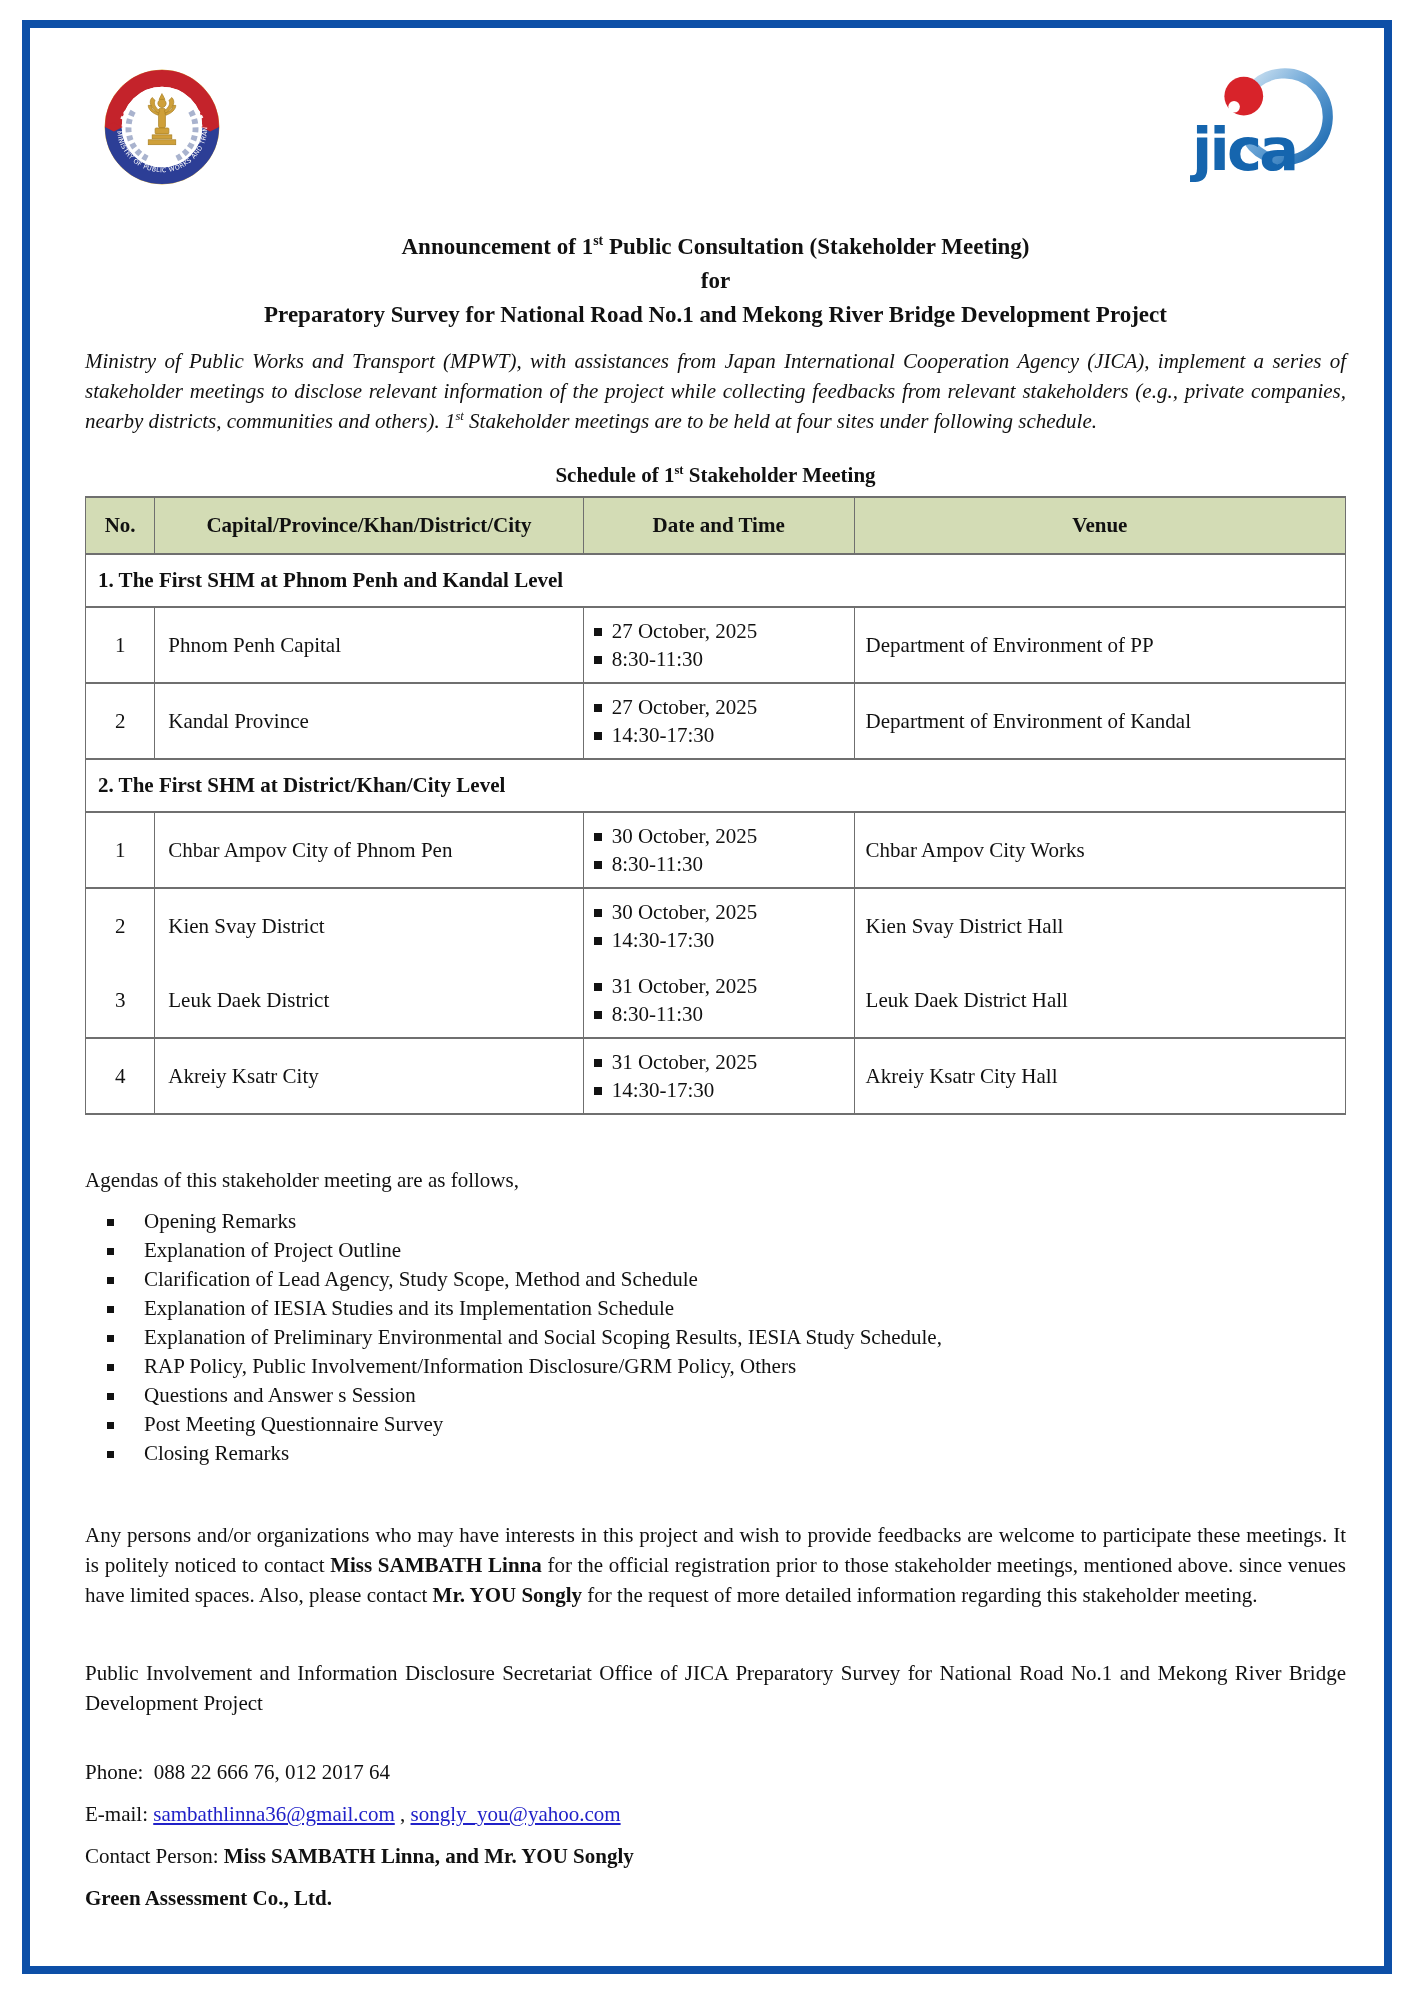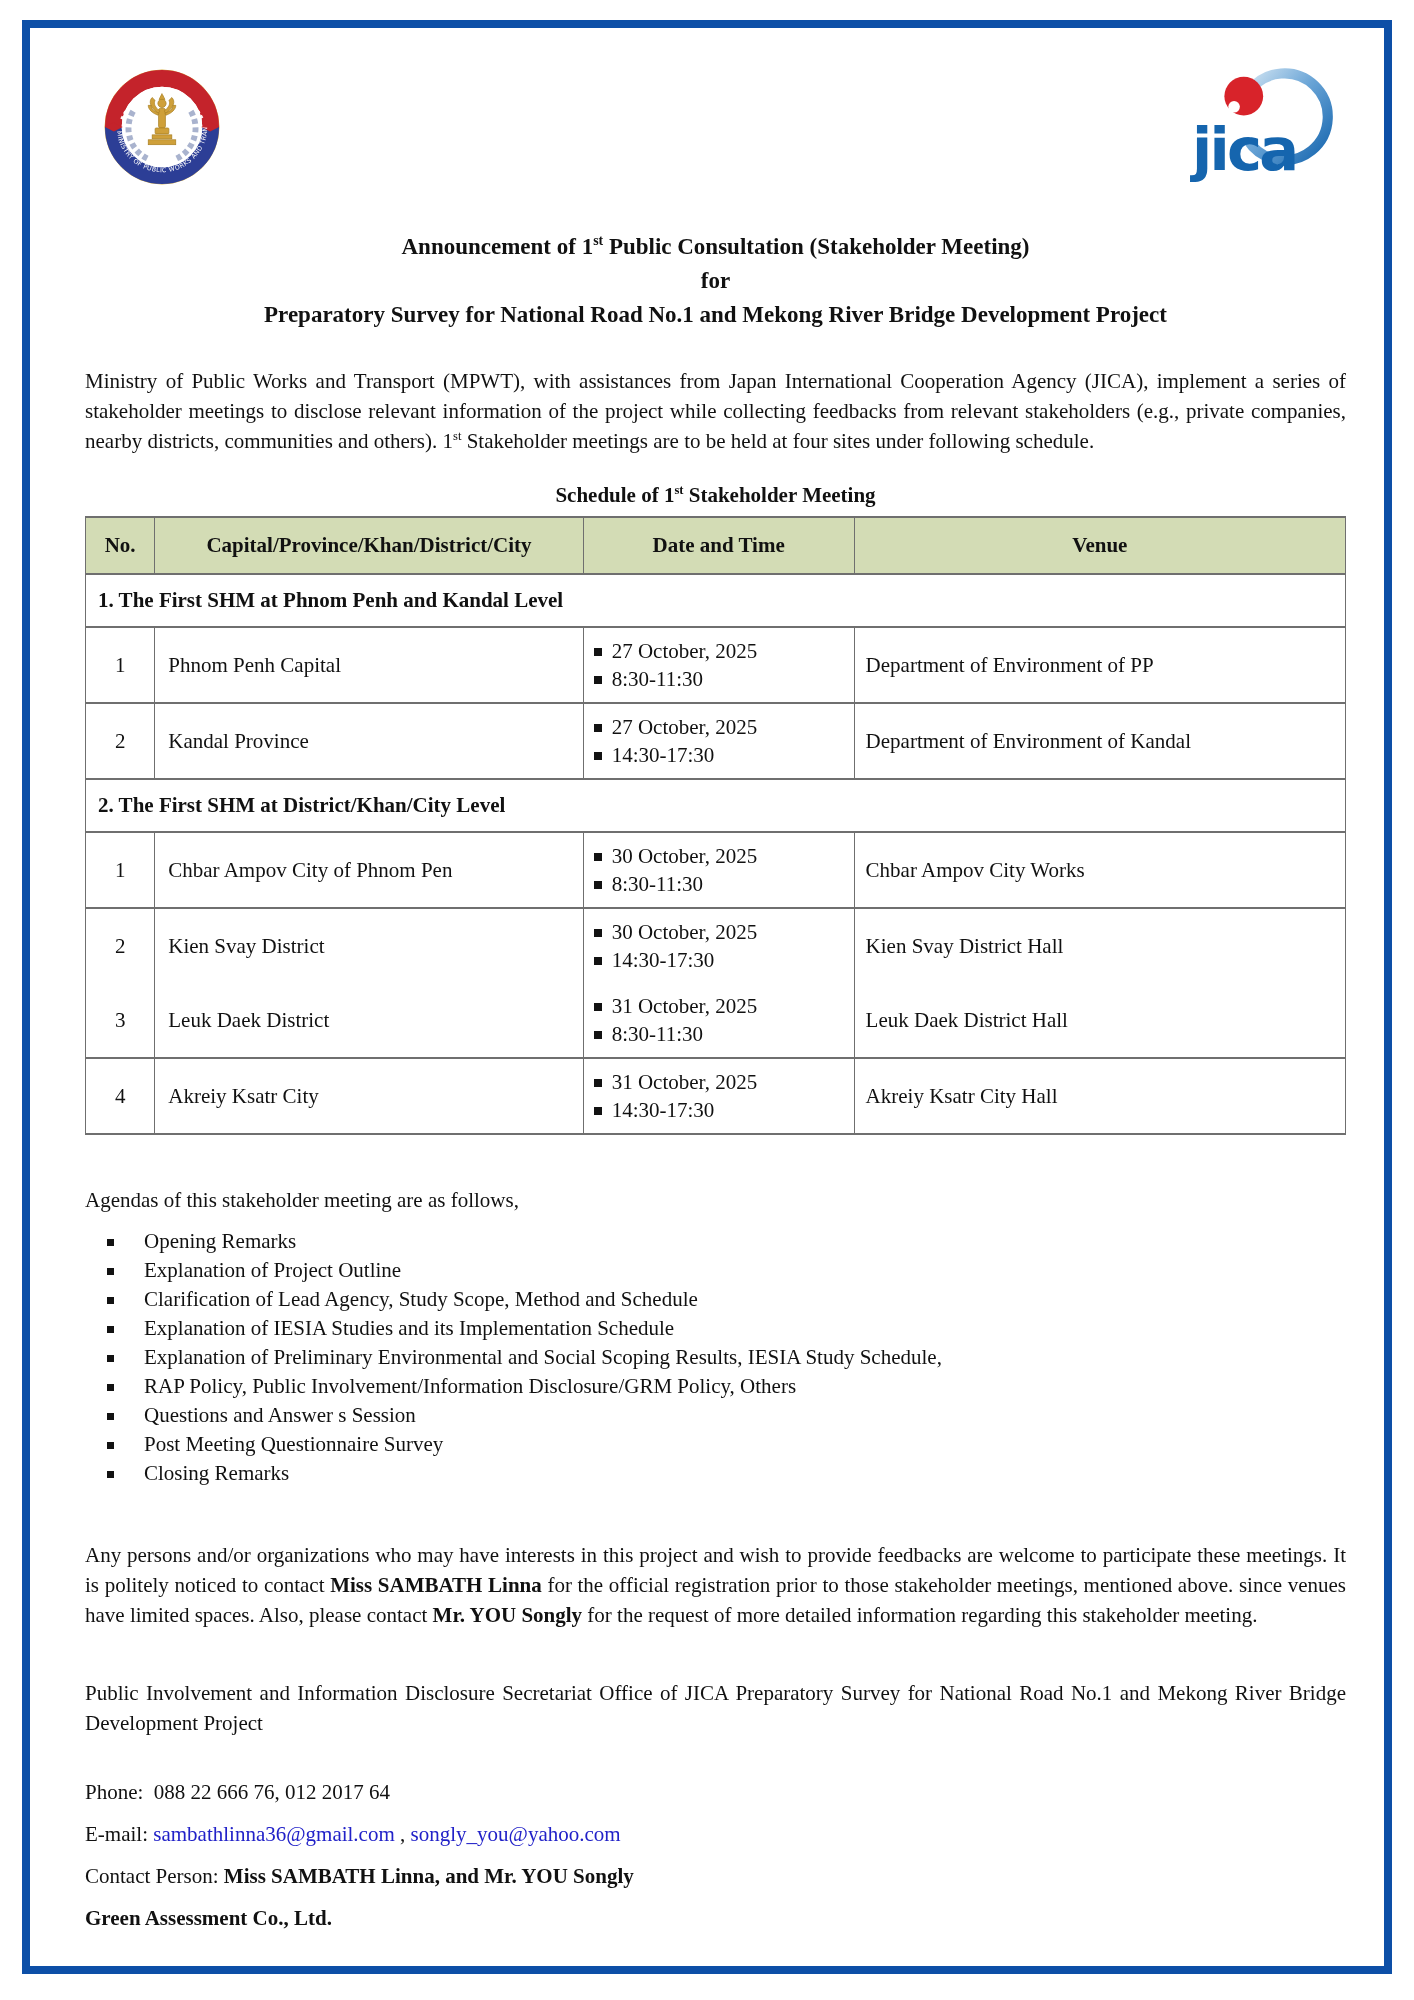--- a/index.html
+++ b/index.html
@@ -11,21 +11,21 @@
 
   
   .logo-row{display:flex;justify-content:space-between;align-items:flex-start;height:122px;}
   .mpwt-logo{width:118px;height:118px;margin-left:18px;}
   .jica-logo{width:158px;height:120px;margin-top:-6px;margin-right:2px;}
 
   
   .title-block{margin-top:40px;text-align:center;font-weight:bold;font-size:23px;line-height:34px;}
   sup{font-size:0.60em;vertical-align:super;line-height:0;}
 
-  .intro{margin-top:34px;font-size:21px;line-height:30px;text-align:justify;}
+  .intro{margin-top:14px;font-size:21px;line-height:30px;text-align:justify;font-style:italic;}
 
   .tbl-caption{margin-top:24px;text-align:center;font-weight:bold;font-size:21px;line-height:30px;}
 
   table.schedule{width:100%;border-collapse:collapse;margin-top:6px;font-size:21px;}
   table.schedule th,table.schedule td{border:1px solid #6f6f6f;border-top-width:2px;border-bottom-width:2px;}
   table.schedule th{background:var(--header-green,#d3dcb5);font-weight:bold;text-align:center;padding:15px 4px;}
   td.section-cell{font-weight:bold;padding:13px 10px 13px 12px;}
   td.c-no{text-align:center;width:5.5%;}
   td.c-place{width:34%;padding-left:13px;}
   td.c-date{width:21.5%;padding:6px 4px 6px 10px;}
@@ -40,21 +40,21 @@
   .agenda-list{margin-top:12px;padding-left:22px;}
   .agenda-item{font-size:21px;line-height:29px;}
   .agenda-item .sq{width:7px;height:7px;margin-right:30px;}
 
   .closing{margin-top:52px;font-size:21px;line-height:30px;text-align:justify;}
   .secretariat{margin-top:48px;font-size:21px;line-height:30px;text-align:justify;}
 
   .contact-line{margin-top:12px;font-size:21px;line-height:30px;}
   .contact-line.first{margin-top:39px;}
   .b{font-weight:bold;}
-  a.mail{color:#2121c8;cursor:pointer;}
+  a.mail{color:#2121c8;text-decoration:underline;cursor:pointer;}
 </style>
 </head>
 <body>
 
 <div class="page">
   <div class="frame"></div>
 
   <div class="content">
 
     <div class="logo-row">

